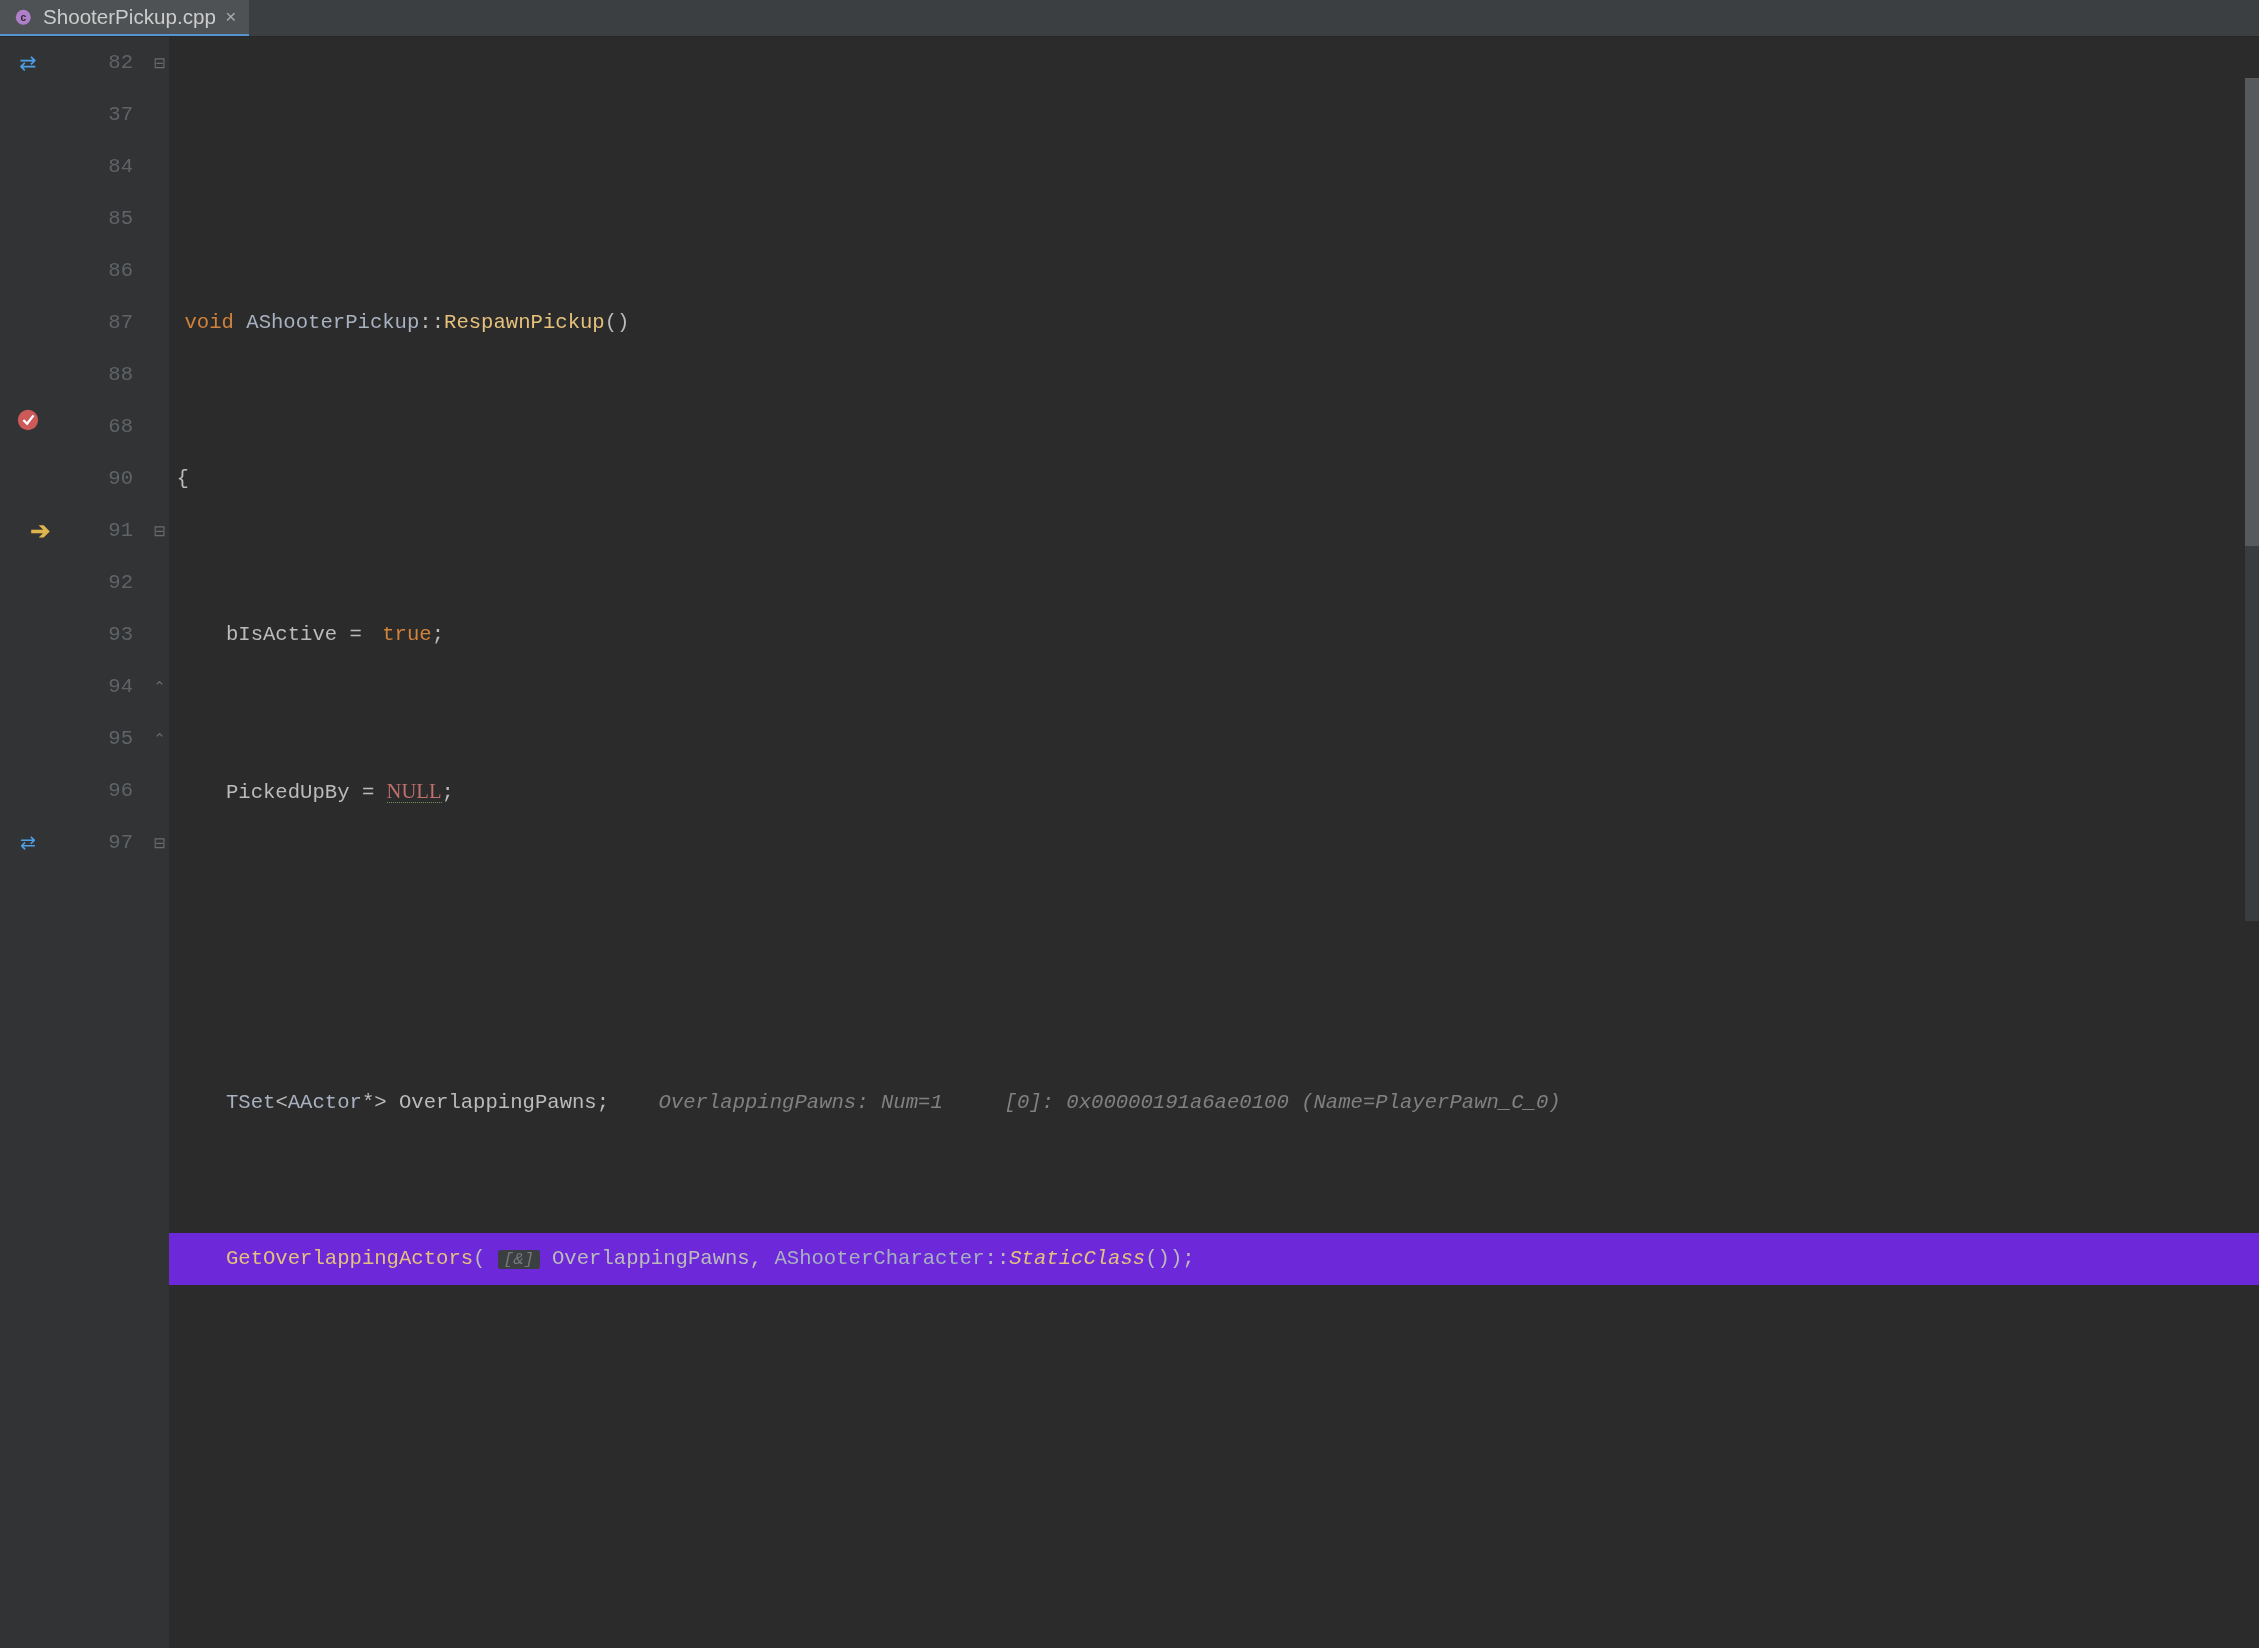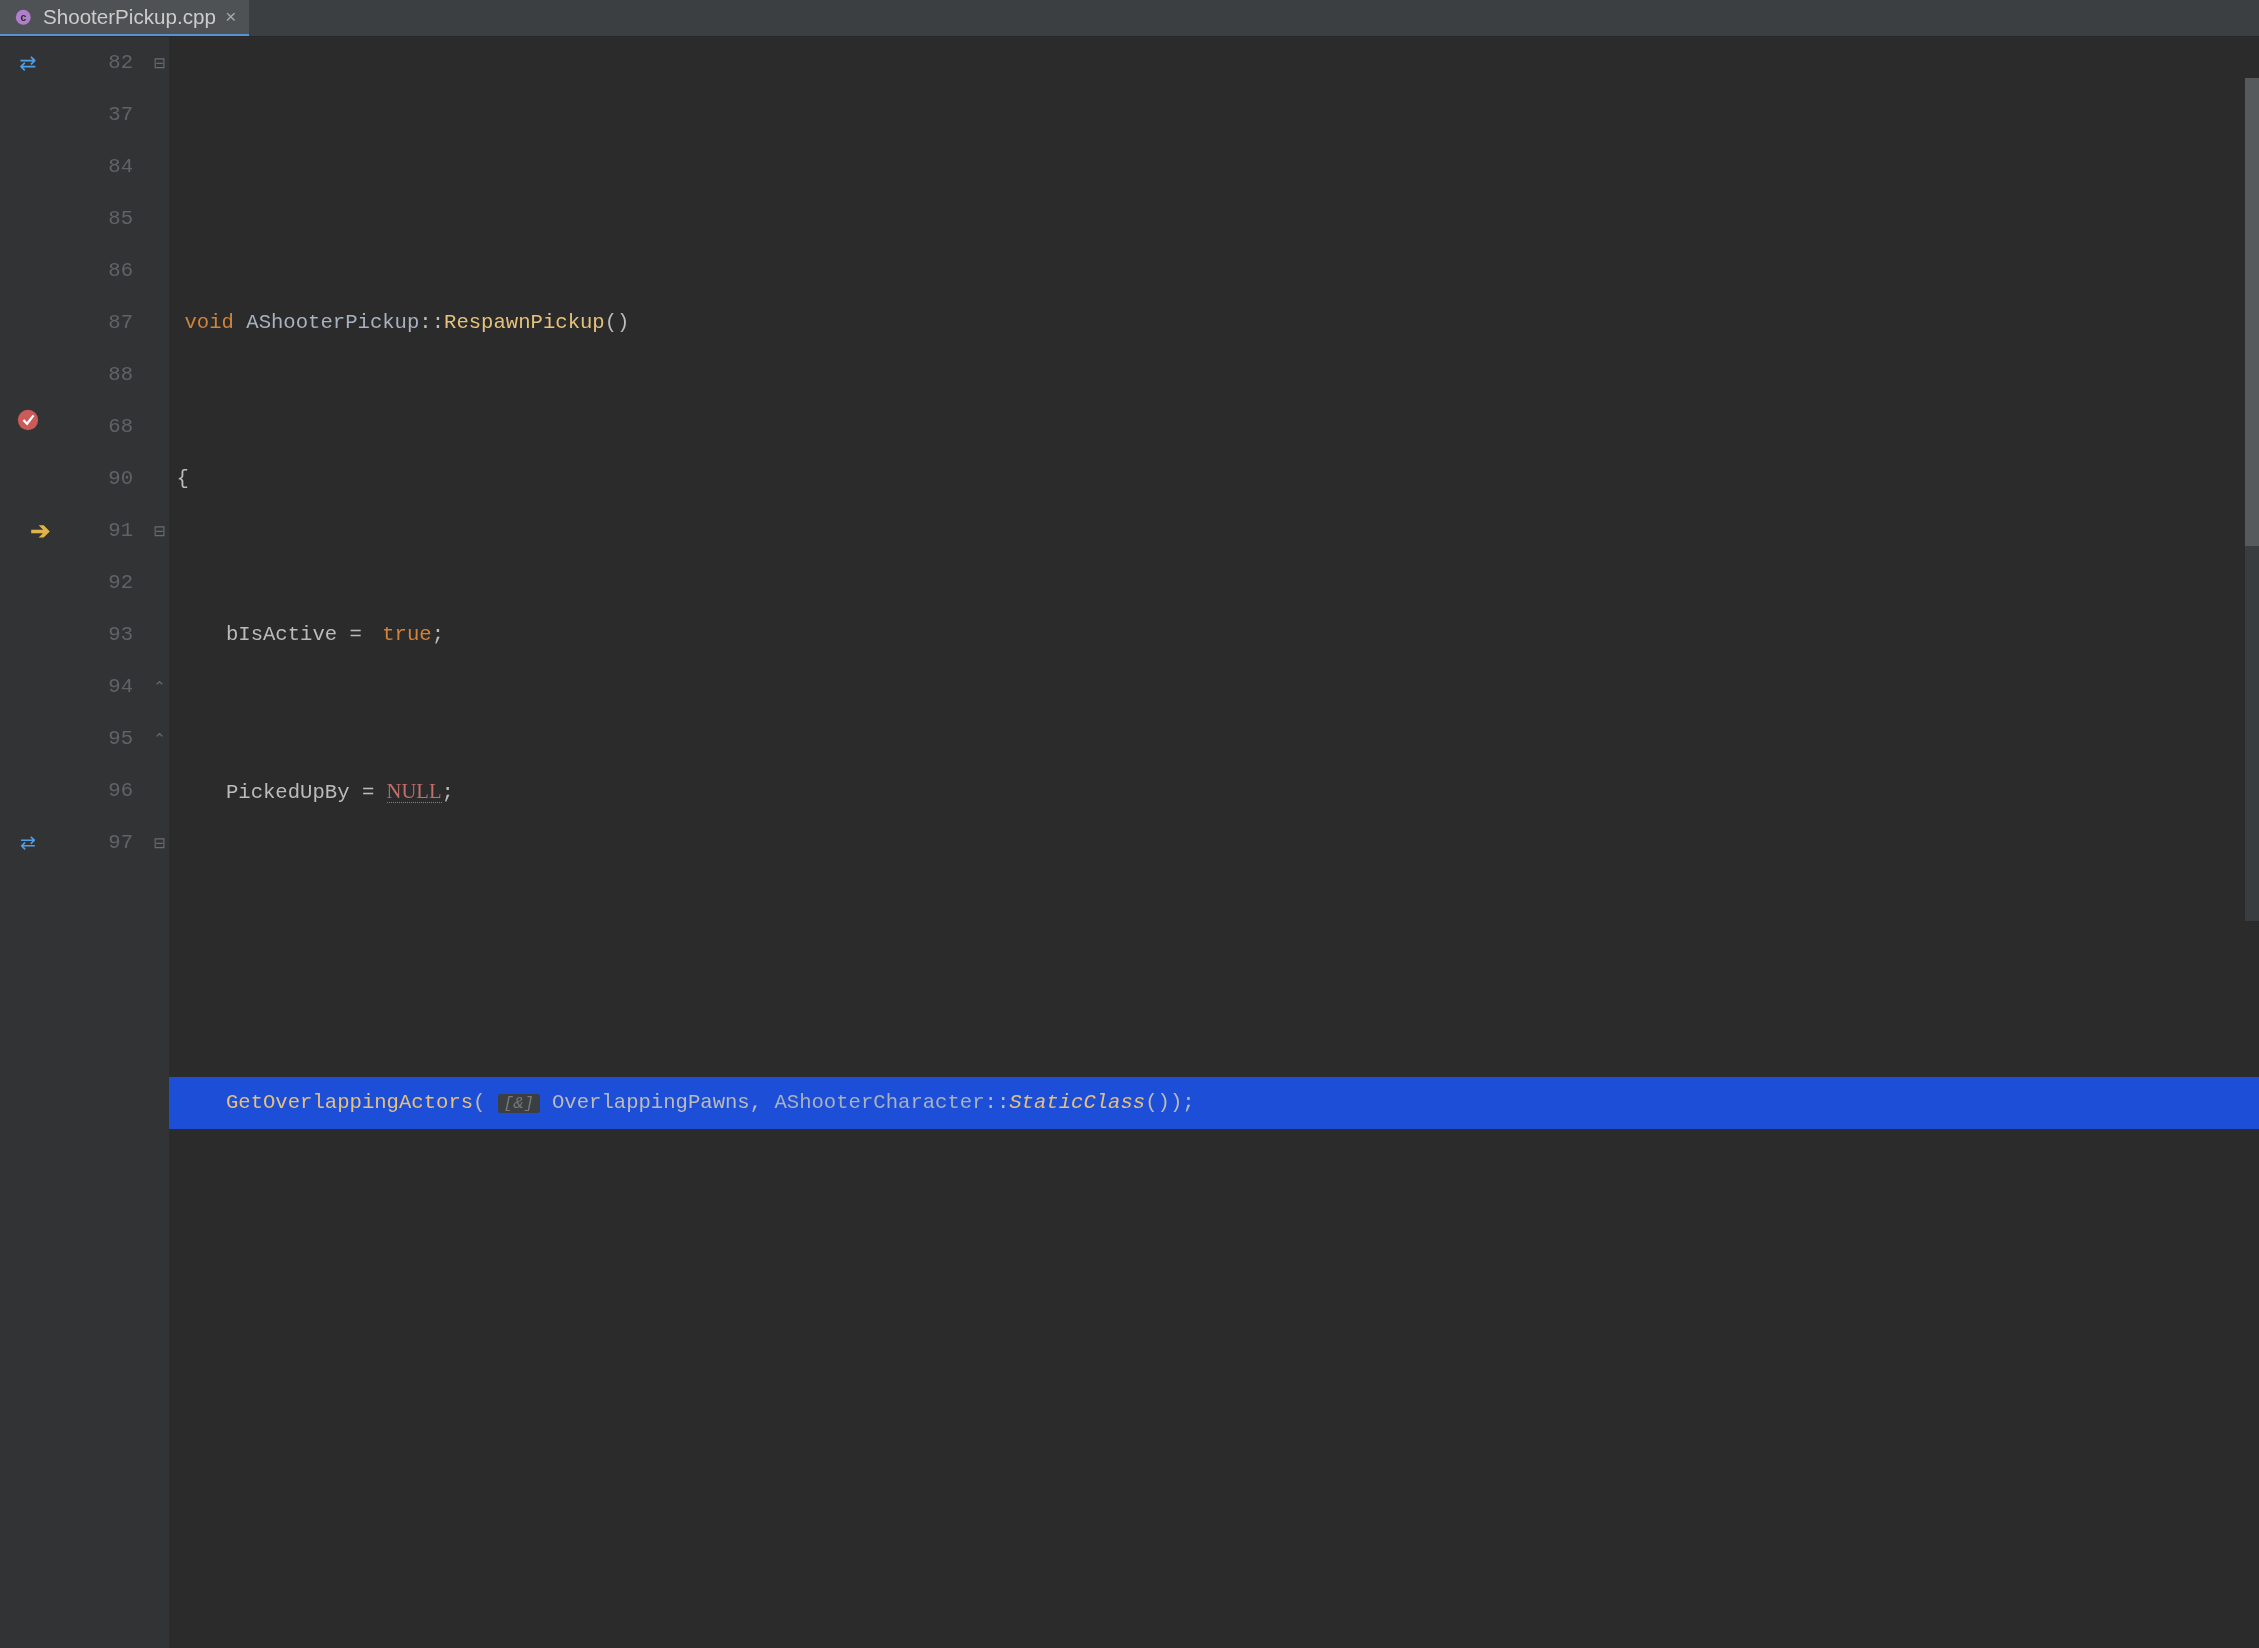--- a/index.html
+++ b/index.html
@@ -59,21 +59,21 @@
 .code {
   flex: 1;
   background: #2b2b2b;
   font-size: 20.6px;
   line-height: 52px;
   white-space: pre;
   position: relative;
   overflow:hidden;
 }
 .code-line { height:52px; padding-left: 7.5px; position:relative; }
-.hl-bp { background: #1d4ed8; }
+.hl-bp { background: #6d28d9; }
 .kw { color:#d1823b;margin-left:8px; }
 .fn { color:#e5c17c;text-align:right; }
 .cls { color:#a8b1c0; }
 .macro { color:#bf6f6c;font-family:Liberation Serif, serif; }
 .comment-gray { color:#808080; font-style: italic; }
 .param-hint { color:#777; font-style: italic; background:#3b3f41; padding:0 5.6px; border-radius:2.8px; font-size:17px;}
 .null-underline { border-bottom: 1.9px dotted #6e945c; }
 .scrollbar-stub { position:absolute; right:0; top:41px; width:15px; height:843px; background:#3a3d3f; }
 .scrollbar-thumb { position:absolute; right:0; top:41px; width:15px; height:468px; background:#565a5c; }
 </style>
@@ -159,20 +159,21 @@
 
   <div class="code monospace">
     <div class="scrollbar-stub"></div>
     <div class="scrollbar-thumb"></div>
 
     <div class="code-line"><span class="kw">void</span><span> </span><span class="cls">AShooterPickup</span><span>::</span><span class="fn">RespawnPickup</span><span>()</span></div>
     <div class="code-line"><span>{</span></div>
     <div class="code-line">    <span>bIsActive</span><span> = </span><span class="kw">true</span><span>;</span></div>
     <div class="code-line">    <span>PickedUpBy</span><span> = </span><span class="macro null-underline">NULL</span><span>;</span></div>
     <div class="code-line"></div>
+    <div class="code-line">    <span class="cls">TSet</span><span>&lt;</span><span class="cls">AActor</span><span>*&gt; </span><span>OverlappingPawns</span><span>;</span>    <span class="comment-gray">OverlappingPawns: Num=1     [0]: 0x00000191a6ae0100 (Name=PlayerPawn_C_0)</span></div>
     <div class="code-line hl-bp">    <span class="fn">GetOverlappingActors</span>( <span class="param-hint">[&amp;]</span> <span>OverlappingPawns, </span><span class="cls">AShooterCharacter</span><span>::</span><span class="fn" style="font-style:italic">StaticClass</span><span>());</span></div>
     <div class="code-line"></div>
     
     
     
     
     
     
     
   </div>

